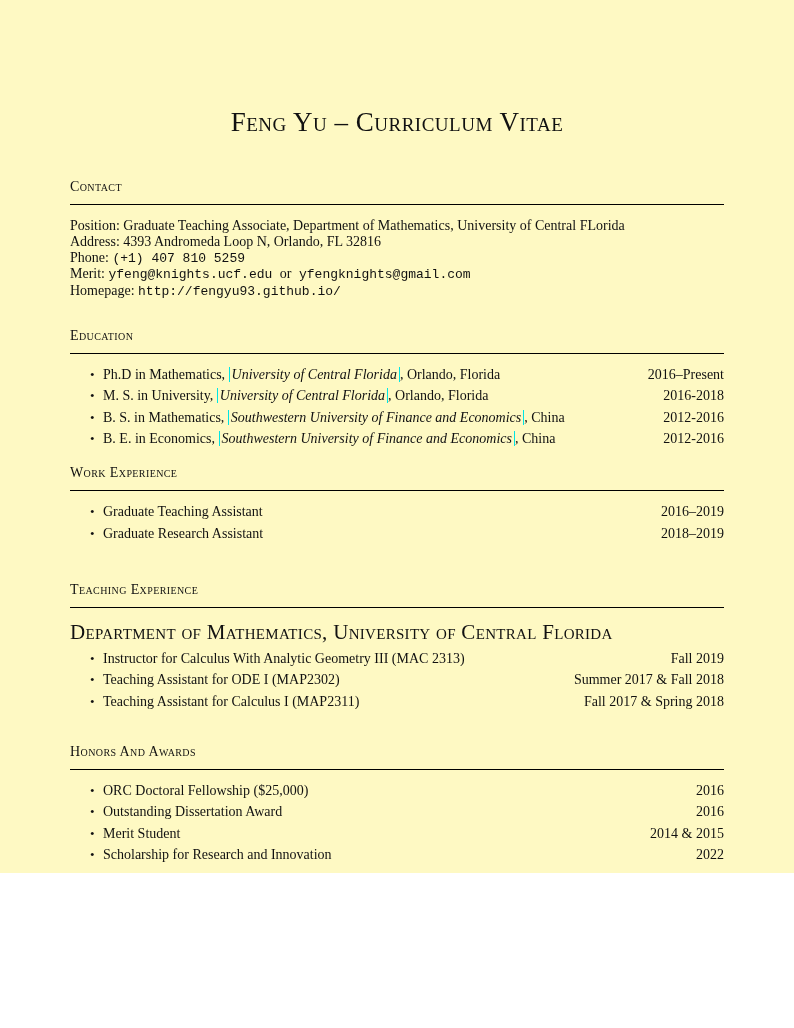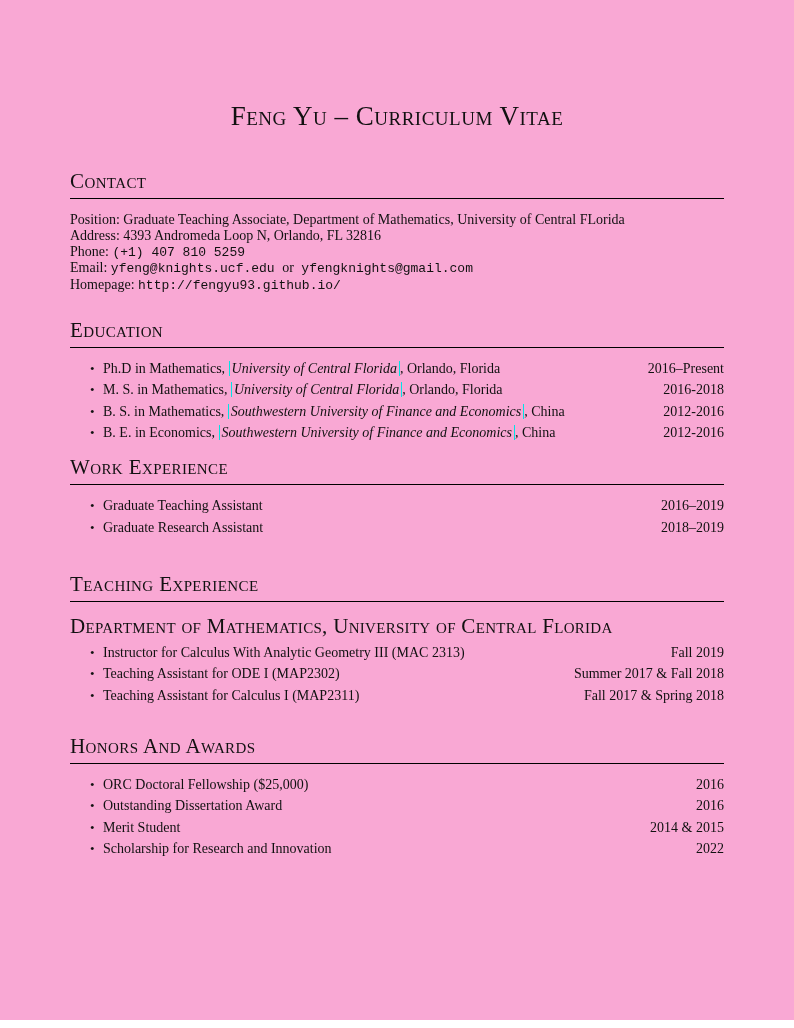--- a/index.html
+++ b/index.html
@@ -4,42 +4,42 @@
 <style>
   * { margin: 0; padding: 0; box-sizing: border-box; }
   html, body { background: #ffffff; }
   body {
     width: 794px; height: 1028px;
     font-family: "Liberation Serif", serif;
     color: #111111;
     overflow: hidden;
   }
   .page {
-    width: 794px; height: 1020px;
-    padding: 4px 70px;
-    background: #f9a8d4;
+    width: 794px; height: 873px;
+    padding: 10px 70px;
+    background: #fef9c3;
   }
   .doc-title {
     padding-top: 96px;
     text-align: center;
     font-variant: small-caps;
     font-weight: 400;
     font-size: 27px;
     line-height: 32px;
     letter-spacing: 0.5px;
   }
   .section { margin-top: 37px; }
   .section.sec-education { margin-top: 24px; }
   .section.sec-work { margin-top: 15px; }
   .section.sec-teaching { }
   .section.sec-honors { margin-top: 31px; }
   .section-heading {
     font-variant: small-caps;
     font-weight: 400;
-    font-size: 21px;
+    font-size: 14px;
     line-height: 24px;
     letter-spacing: 0.4px;
     padding-bottom: 5px;
     border-bottom: 1.5px solid #000000;
   }
   .subsection-heading {
     font-variant: small-caps;
     font-weight: 400;
     font-size: 21px;
     line-height: 20px;
@@ -93,21 +93,21 @@
       </div>
       <div class="contact-line">
         <span>Address:</span>
         <span>4393 Andromeda Loop N, Orlando, FL 32816</span>
       </div>
       <div class="contact-line">
         <span>Phone:</span>
         <span class="mono">(+1) 407 810 5259</span>
       </div>
       <div class="contact-line">
-        <span>Email:</span>
+        <span>Merit:</span>
         <span class="mono">yfeng@knights.ucf.edu</span>
         <span class="sep">or</span>
         <span class="mono">yfengknights@gmail.com</span>
       </div>
       <div class="contact-line">
         <span>Homepage:</span>
         <span class="mono">http://fengyu93.github.io/</span>
       </div>
     </div>
   </div>
@@ -115,21 +115,21 @@
   <div class="section sec-education">
     <h2 class="section-heading">Education</h2>
     <ul class="item-list">
       <li class="item">
         <span class="bullet">•</span>
         <span class="item-text"><span>Ph.D in Mathematics, </span><span class="link-box" style="border-color: rgb(0, 229, 229);">University of Central Florida</span><span>, Orlando, Florida</span></span>
         <span class="item-date">2016–Present</span>
       </li>
       <li class="item">
         <span class="bullet">•</span>
-        <span class="item-text"><span>M. S. in Mathematics, </span><span class="link-box" style="border-color: rgb(0, 229, 229);">University of Central Florida</span><span>, Orlando, Florida</span></span>
+        <span class="item-text"><span>M. S. in University, </span><span class="link-box" style="border-color: rgb(0, 229, 229);">University of Central Florida</span><span>, Orlando, Florida</span></span>
         <span class="item-date">2016-2018</span>
       </li>
       <li class="item">
         <span class="bullet">•</span>
         <span class="item-text"><span>B. S. in Mathematics, </span><span class="link-box" style="border-color: rgb(0, 229, 229);">Southwestern University of Finance and Economics</span><span>, China</span></span>
         <span class="item-date">2012-2016</span>
       </li>
       <li class="item">
         <span class="bullet">•</span>
         <span class="item-text"><span>B. E. in Economics, </span><span class="link-box" style="border-color: rgb(0, 229, 229);">Southwestern University of Finance and Economics</span><span>, China</span></span>

